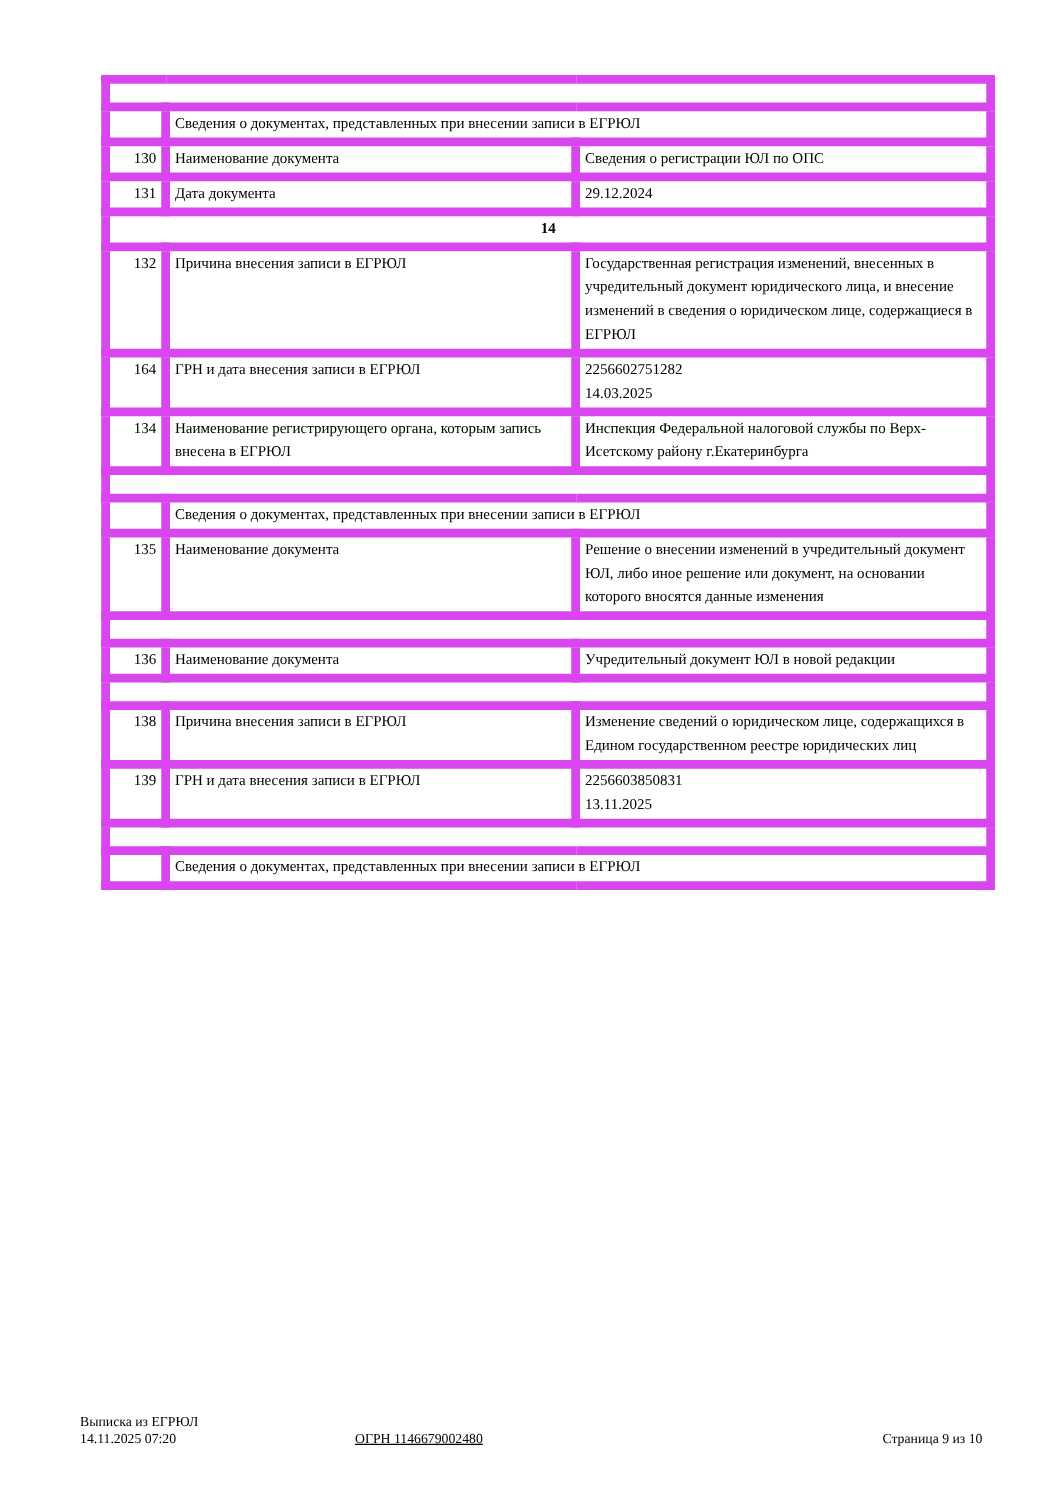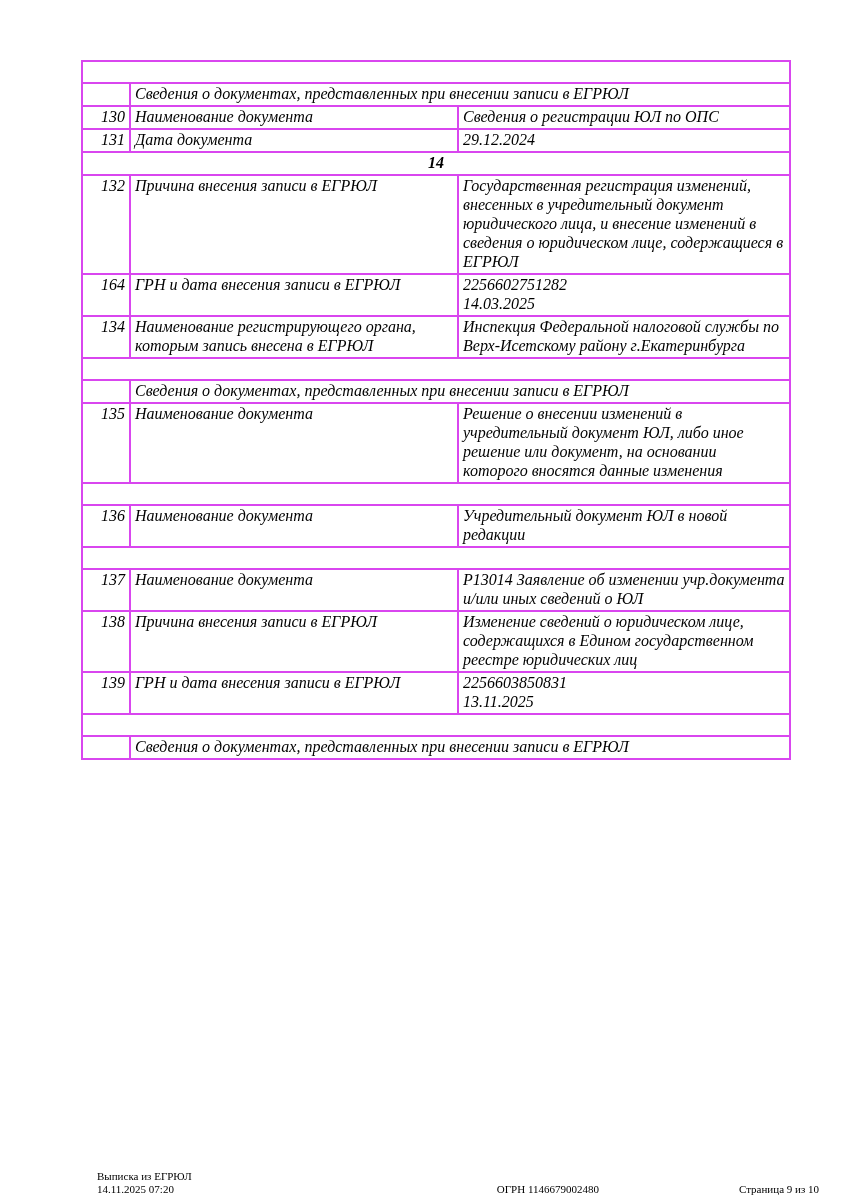--- a/index.html
+++ b/index.html
@@ -15,58 +15,56 @@
   .egrul-table {
     position: absolute;
     left: 81px;
     top: 60px;
     width: 708px;
     border-collapse: collapse;
     table-layout: fixed;
     border: 2px solid #000;
   }
   .egrul-table td {
-    border: 2px solid #d946ef;
+    border: 7px solid #d946ef;
     vertical-align: top;
-    font-size: 16px;
+    font-size: 12px;
     line-height: 19px;
     padding: 0 4px 2px 4px;
     overflow: hidden;
-    font-style: italic;
   }
   .col-num   { width: 48px; }
   .col-label { width: 328px; }
   .col-value { width: 332px; }
 
   .cell-num   { text-align: right; }
   .cell-value { white-space: pre-line; }
 
   .row-spacer td { height: 22px; padding: 0; }
   .row-group td {
     text-align: center;
     font-weight: bold;
     height: 21px;
   }
   .row-section-header td { height: 21px; }
 
   
   .footer {
     position: absolute;
-    left: 97px;
+    left: 64px;
     top: 1132px;
     width: 722px;
     display: flex;
     justify-content: space-between;
     align-items: flex-end;
     font-size: 11px;
     line-height: 13px;
-    margin-top: 38px;
   }
   .footer .left   { text-align: left;  width: 220px; }
-  .footer .center { text-align: right; flex: 1; }
+  .footer .center { text-align: left; flex: 1; text-decoration: underline; }
   .footer .right  { text-align: right; width: 220px; }
 </style>
 </head>
 <body>
 
 <table class="egrul-table">
   <colgroup>
     <col class="col-num">
     <col class="col-label">
     <col class="col-value">
@@ -125,25 +123,20 @@
       </tr>
       <tr>
         <td class="cell-num">136</td>
         <td class="cell-label">Наименование документа</td>
         <td class="cell-value">Учредительный документ ЮЛ в новой редакции</td>
       </tr>
       <tr class="row-spacer">
         <td colspan="3"></td>
       </tr>
       <tr>
-        <td class="cell-num">137</td>
-        <td class="cell-label">Наименование документа</td>
-        <td class="cell-value">Р13014 Заявление об изменении учр.документа и/или иных сведений о ЮЛ</td>
-      </tr>
-      <tr>
         <td class="cell-num">138</td>
         <td class="cell-label">Причина внесения записи в ЕГРЮЛ</td>
         <td class="cell-value">Изменение сведений о юридическом лице, содержащихся в Едином государственном реестре юридических лиц</td>
       </tr>
       <tr>
         <td class="cell-num">139</td>
         <td class="cell-label">ГРН и дата внесения записи в ЕГРЮЛ</td>
         <td class="cell-value">2256603850831
 13.11.2025</td>
       </tr>

